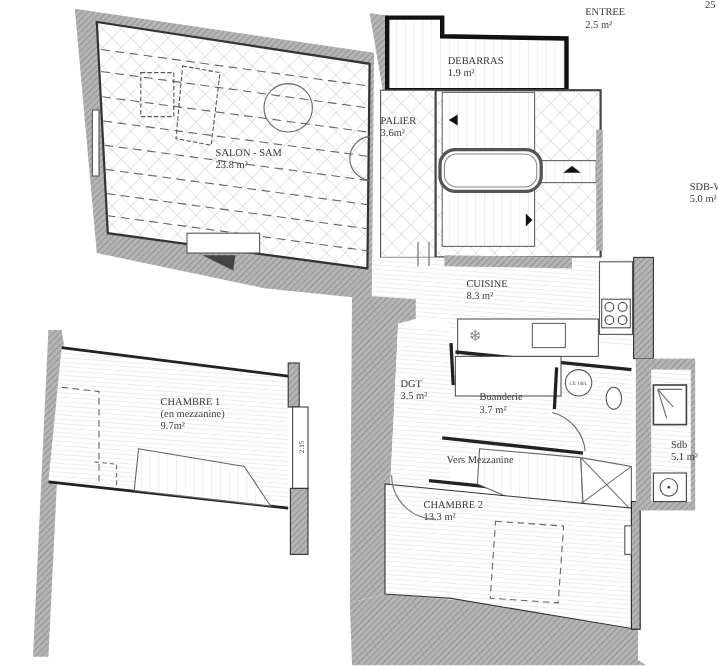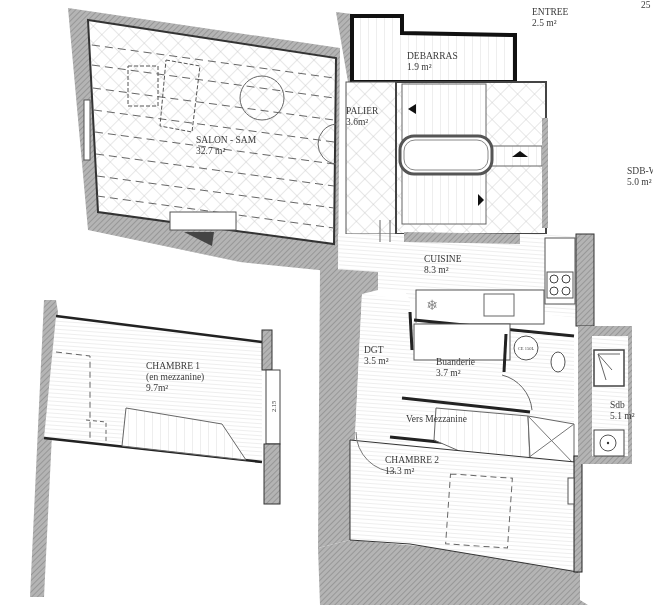--- a/index.html
+++ b/index.html
@@ -173,21 +173,21 @@
 <div class="lbl" style="left:407px;top:51px;">
   <span>DEBARRAS</span>
     <span>1.9 m²</span>
 </div>
 <div class="lbl" style="left:346px;top:106px;">
   <span>PALIER</span>
     <span>3.6m²</span>
 </div>
 <div class="lbl" style="left:196px;top:135px;">
   <span>SALON - SAM</span>
-    <span>32.7 m²</span>
+    <span>23.8 m²</span>
 </div>
 <div class="lbl" style="left:627px;top:166px;">
   <span>SDB-W</span>
     <span>5.0 m²</span>
 </div>
 <div class="lbl" style="left:424px;top:254px;">
   <span>CUISINE</span>
     <span>8.3 m²</span>
 </div>
 <div class="lbl" style="left:364px;top:345px;">

